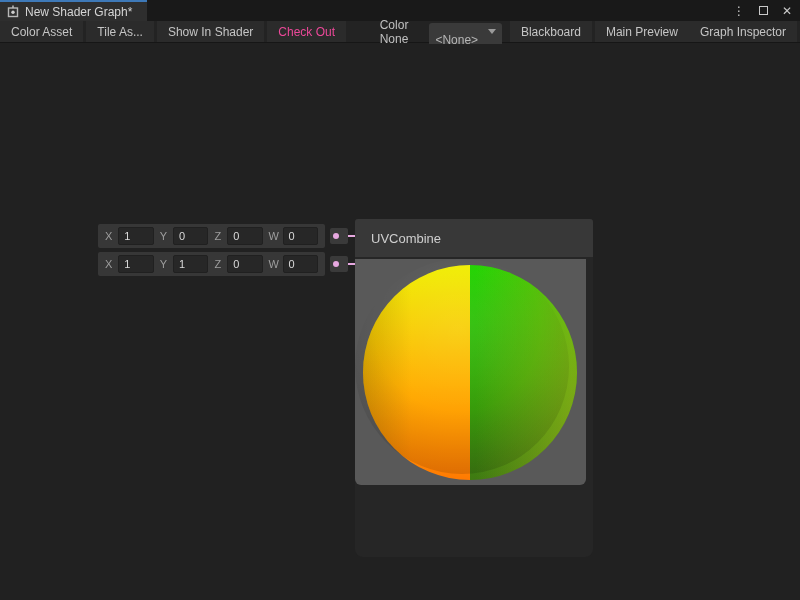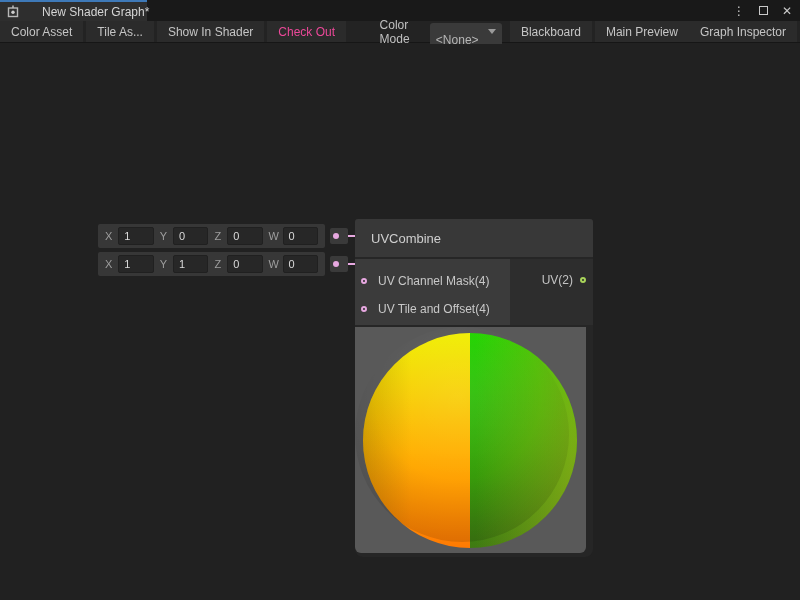--- a/index.html
+++ b/index.html
@@ -9,21 +9,21 @@
     background:#212121; color:#c6c6c6; overflow:hidden;
     position:relative; font-size:12px;
   }
 
   
   .tabstrip { position:absolute; top:0; left:0; width:800px; height:21px;
     background:#191919; display:flex; align-items:stretch; }
   .tab { position:relative; width:147px; background:#2e2e2e;
     border-top:2px solid var(--accent-blue); display:flex; align-items:center;
     padding-left:7px; gap:6px; color:#d5d5d5; }
-  .tab-title { white-space:nowrap; font-size:12px;margin-left:17px; }
+  .tab-title { white-space:nowrap; font-size:12px; }
   .win-controls { margin-left:auto; display:flex; align-items:center;
     gap:14px; padding-right:8px; color:#c9c9c9; }
   .kebab { font-size:12px; line-height:1; cursor:default; }
   .maxbox { width:9px; height:9px; border:1.5px solid #c9c9c9; display:inline-block; }
   .closex { font-size:12px; line-height:1; }
 
   
   .toolbar { position:absolute; top:21px; left:0; width:800px; height:22px;
     background:#232323; border-bottom:1px solid #161616;
     display:flex; align-items:stretch; }
@@ -111,21 +111,21 @@
     <span class="closex">✕</span>
   </div>
 </div>
 
 <div class="toolbar">
   <div class="tbtn">Color Asset</div>
   <div class="tbtn">Tile As...</div>
   <div class="tbtn">Show In Shader</div>
   <div class="tbtn disabled">Check Out</div>
   <div class="tb-spacer"></div>
-  <div class="tb-label">Color Mode</div>
+  <div class="tb-label">Color None</div>
   <div class="dropdown">
     <span>&lt;None&gt;</span>
     <span class="dd-arrow"></span>
   </div>
   <div class="tbtn">Blackboard</div>
   <div class="tbtn" style="margin-right:0;">Main Preview</div>
   <div class="tbtn">Graph Inspector</div>
 </div>
 
 <div class="graph">
@@ -156,38 +156,20 @@
     <span class="fbox">0</span>
     <span class="flabel">W</span>
     <span class="fbox">0</span>
   </div>
   <div class="portbox" style="left:330px; top:212px;">
     <span class="portdot"></span>
   </div>
 
   <div class="node" style="top:131px;">
     <div class="node-header">UVCombine</div>
-    <div class="node-body">
-      <div class="in-col">
-        <div class="port-row">
-          <span class="ring"></span>
-          <span class="port-label">UV Channel Mask(4)</span>
-        </div>
-        <div class="port-row">
-          <span class="ring"></span>
-          <span class="port-label">UV Tile and Offset(4)</span>
-        </div>
-      </div>
-      <div class="out-col">
-        <div class="out-row">
-          <span class="out-label">UV(2)</span>
-          <span class="ring out"></span>
-        </div>
-      </div>
-    </div>
     <div class="preview">
       <div class="sphere">
         <div class="hemi left"></div>
         <div class="hemi right"></div>
       </div>
       <div class="sphere-shade" style="left:8px; top:6px; width:214px; height:215px; inset:auto;"></div>
     </div>
   </div>
 </div>
 

